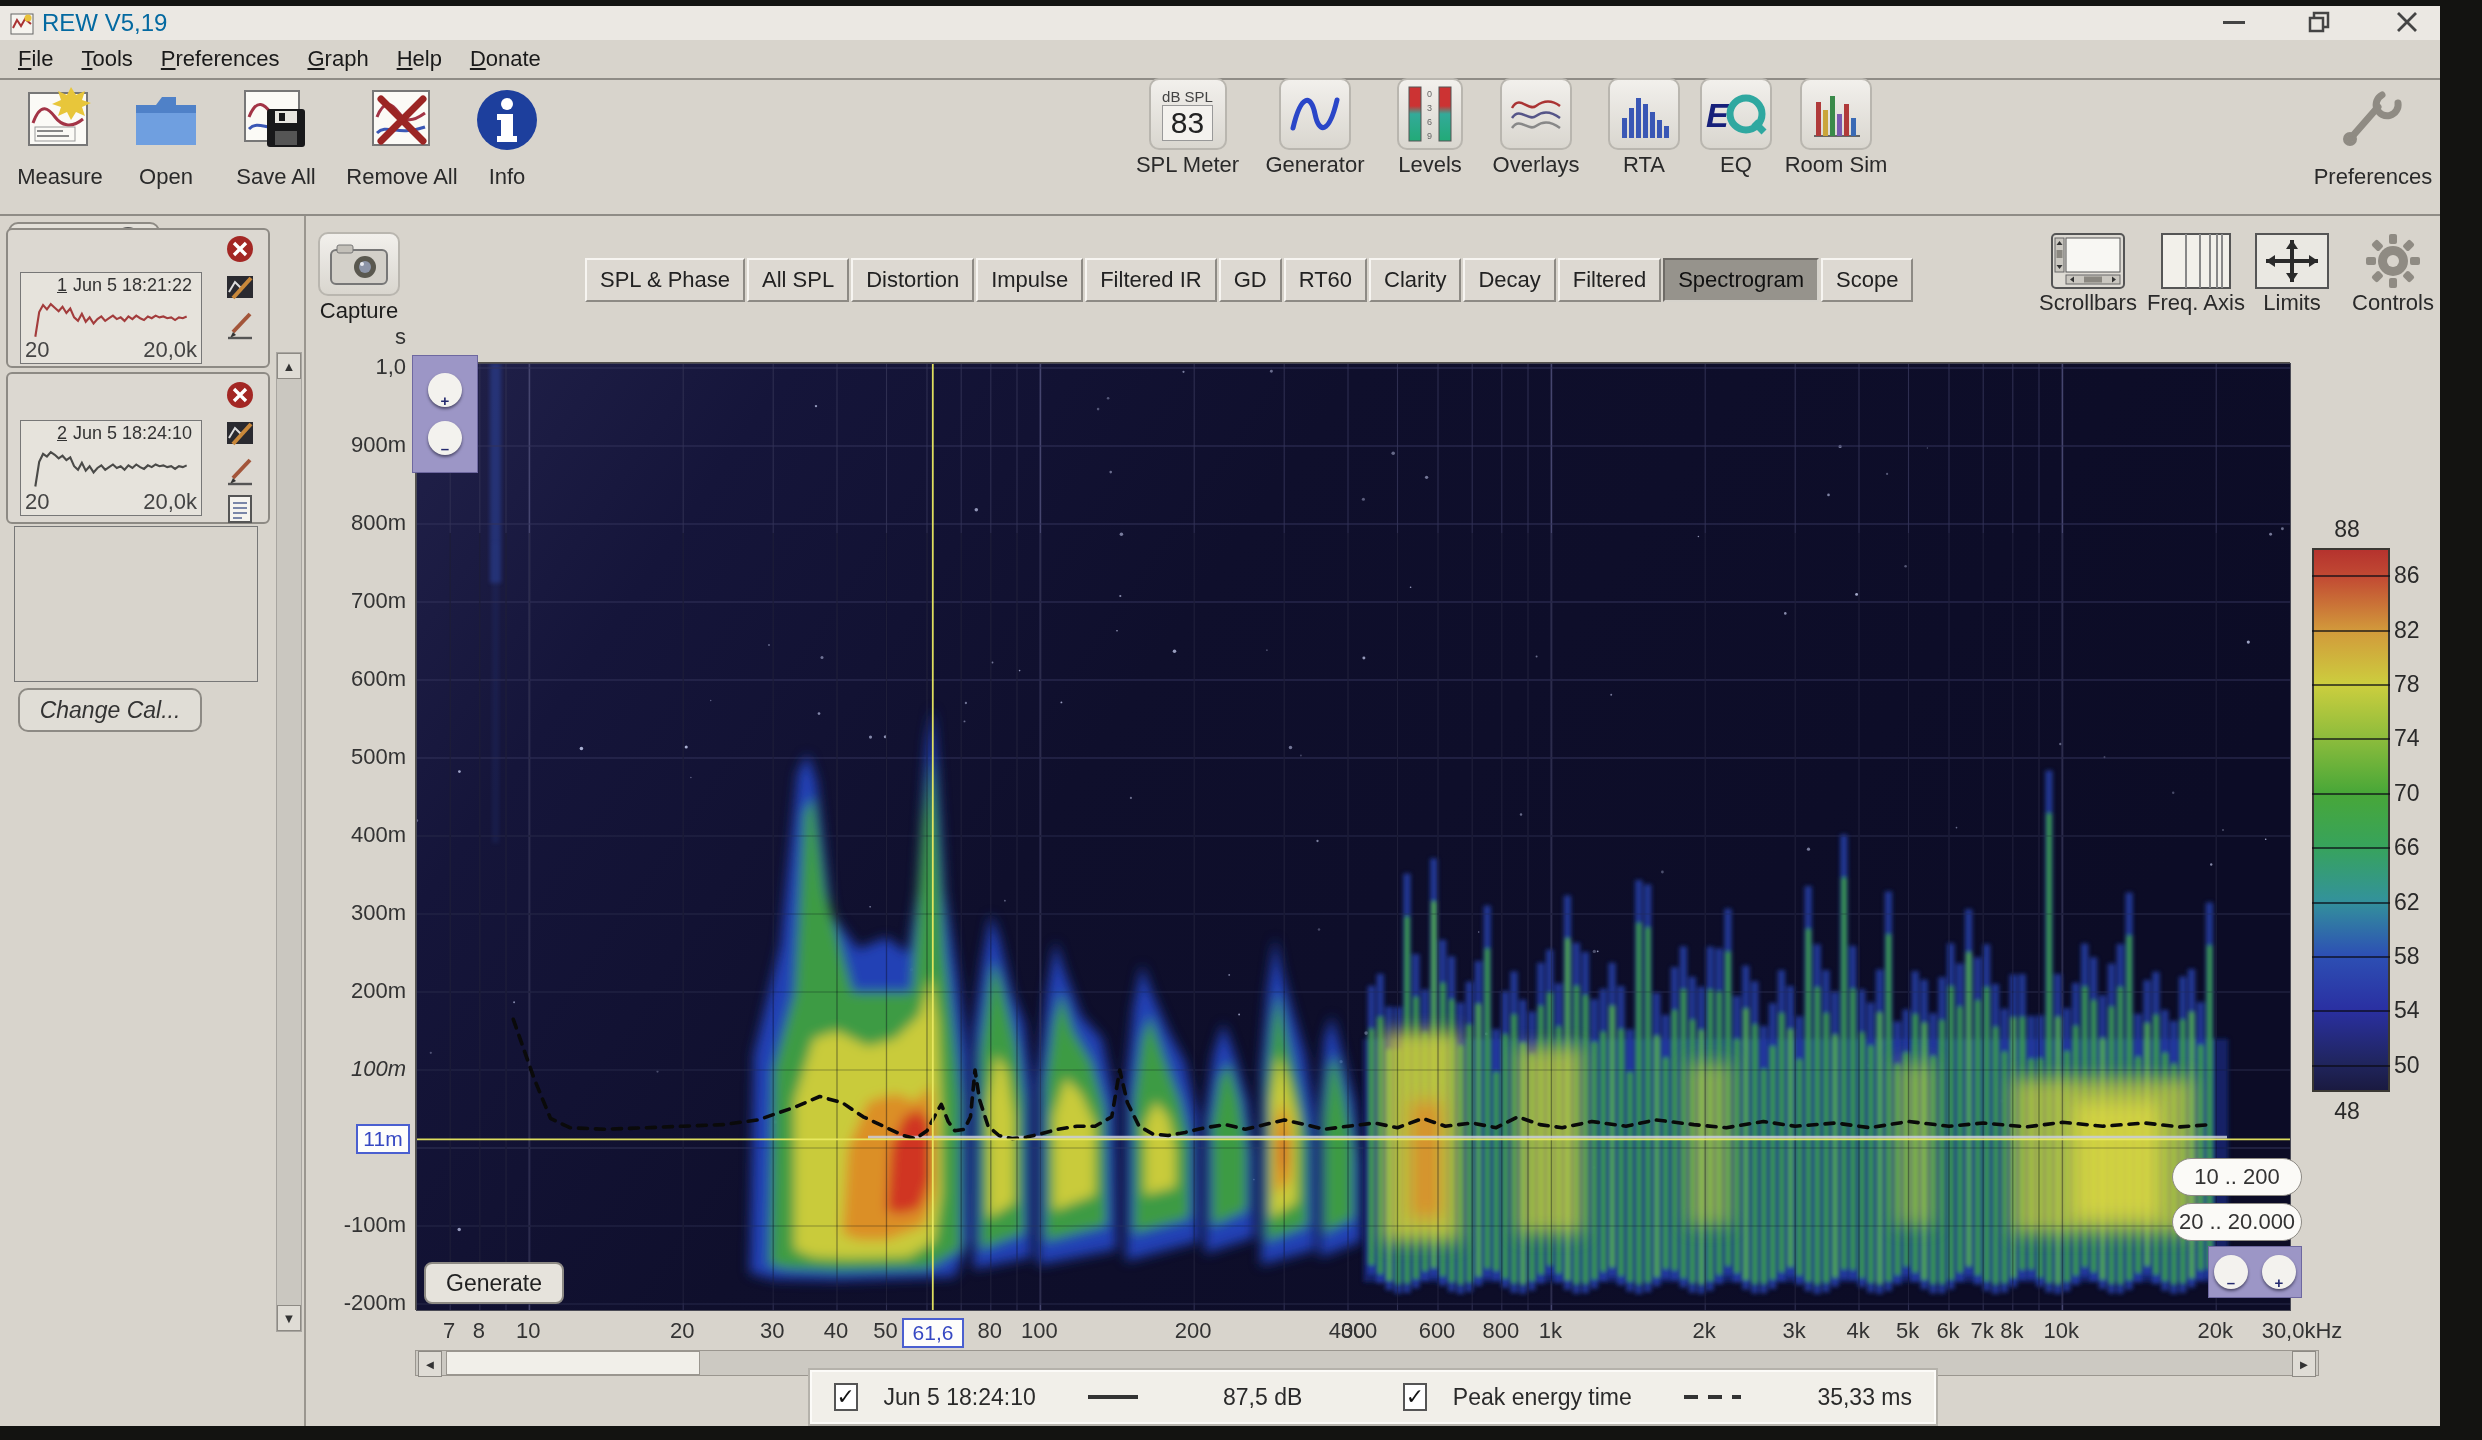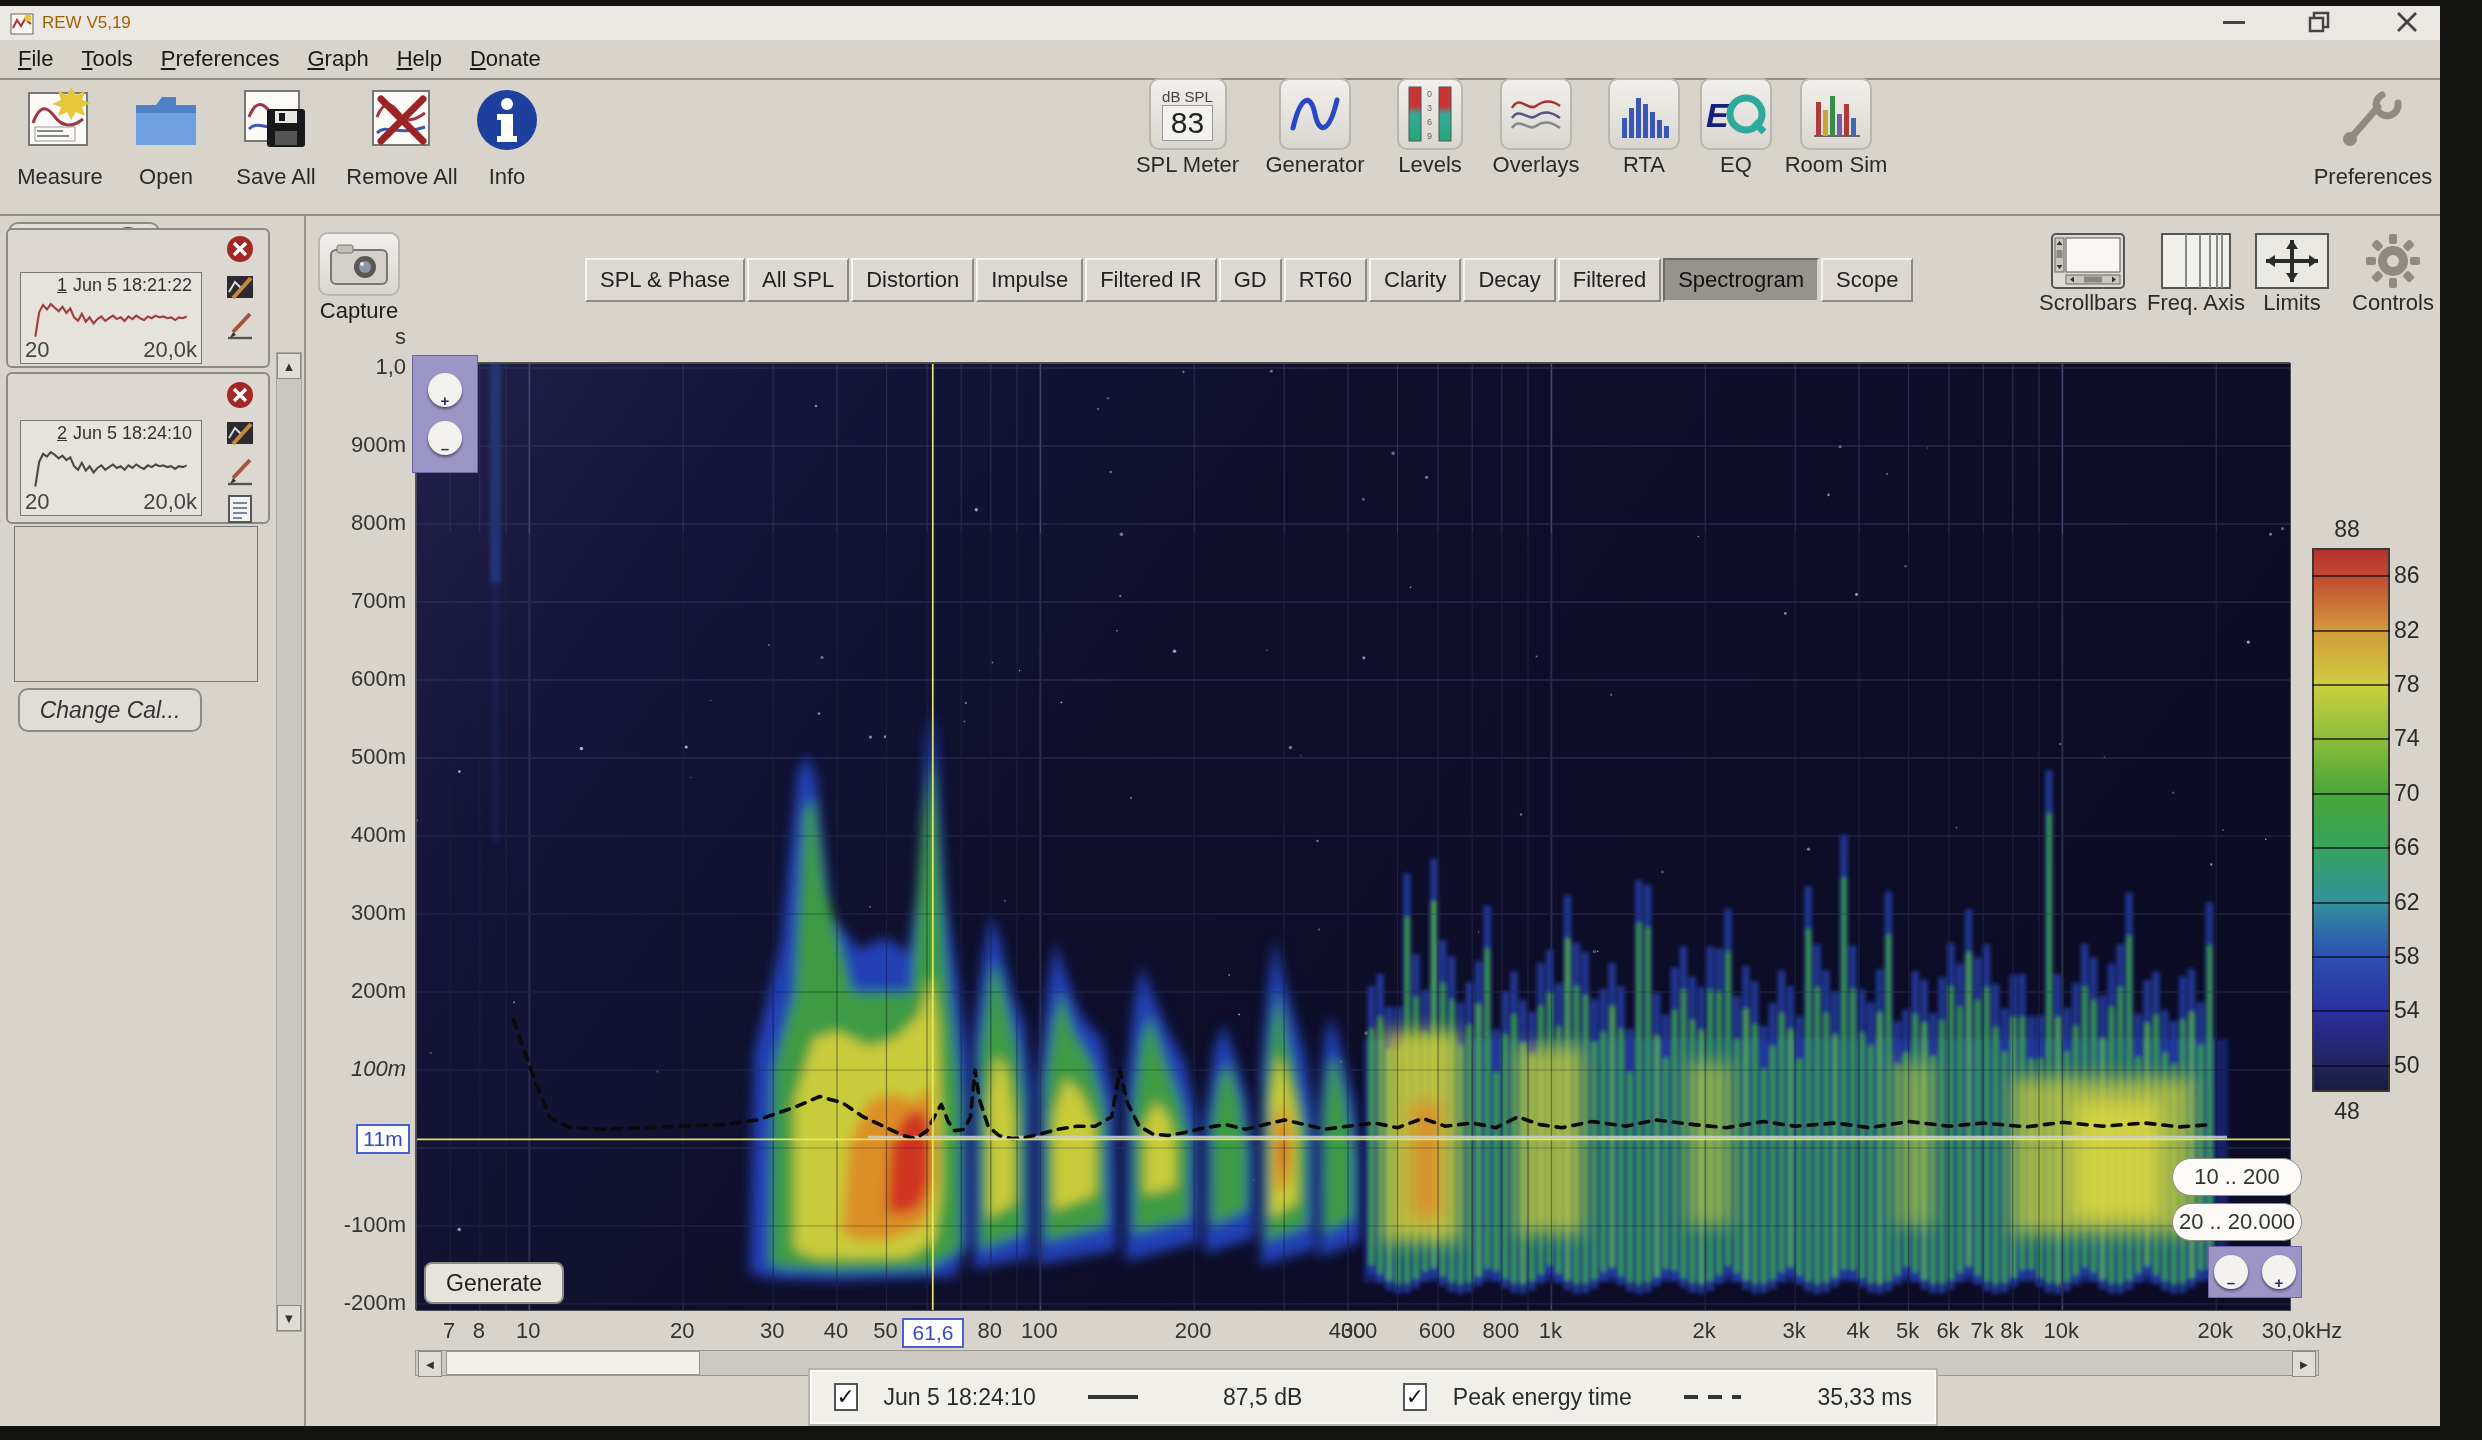--- a/index.html
+++ b/index.html
@@ -3,21 +3,21 @@
 <meta charset="utf-8">
 <style>
   * { box-sizing: border-box; }
   body { margin:0; width:2482px; height:1440px; background:#131311; position:relative;
          font-family:"Liberation Sans", sans-serif; color:#1c1c1c; overflow:hidden; }
   .screen { position:absolute; left:0; top:6px; width:2440px; height:1420px; background:#d8d4cc; overflow:hidden; }
   .abs { position:absolute; }
 
   
   .titlebar { position:absolute; left:0; top:0; width:100%; height:34px; background:#ebe8e3; display:flex; align-items:center; }
-  .title-text { font-size:17px; margin-left:10px; color:#a16207; }
+  .title-text { font-size:24px; margin-left:10px; color:#0369a1; }
   .win-btn { position:absolute; top:0; width:58px; height:32px; display:flex; align-items:center; justify-content:center; }
   .menubar { position:absolute; left:0; top:34px; width:100%; height:38px; display:flex; align-items:center; padding-left:4px; }
   .menu-item { font-size:22px; padding:4px 14px; color:#1a1a1a; }
   .menu-item::first-letter { text-decoration:underline; }
   .sep { position:absolute; left:0; width:100%; height:0; border-top:2px solid #8f8c86; }
 
   
   .tb-cell { position:absolute; top:72px; height:134px; display:flex; flex-direction:column; align-items:center; }
   .tb-icon { width:78px; height:84px; display:flex; align-items:center; justify-content:center; }
   .tb-label { font-size:22px; color:#2a2a2a; margin-top:2px; white-space:nowrap; }

